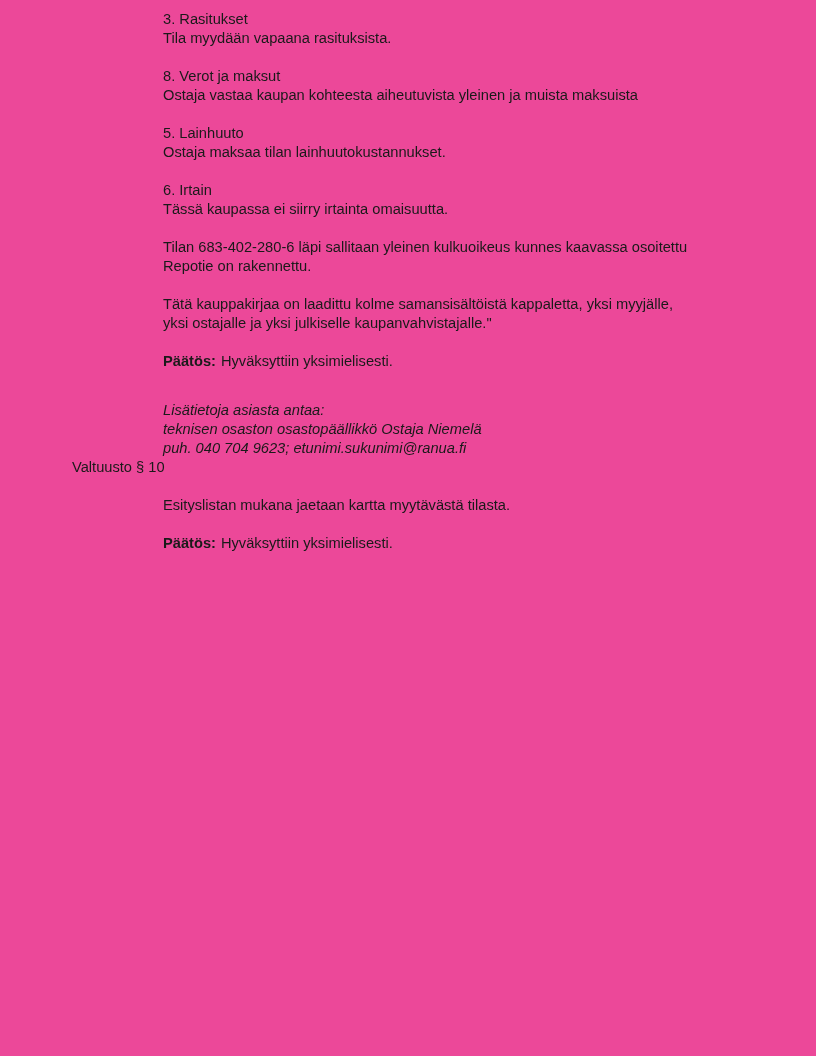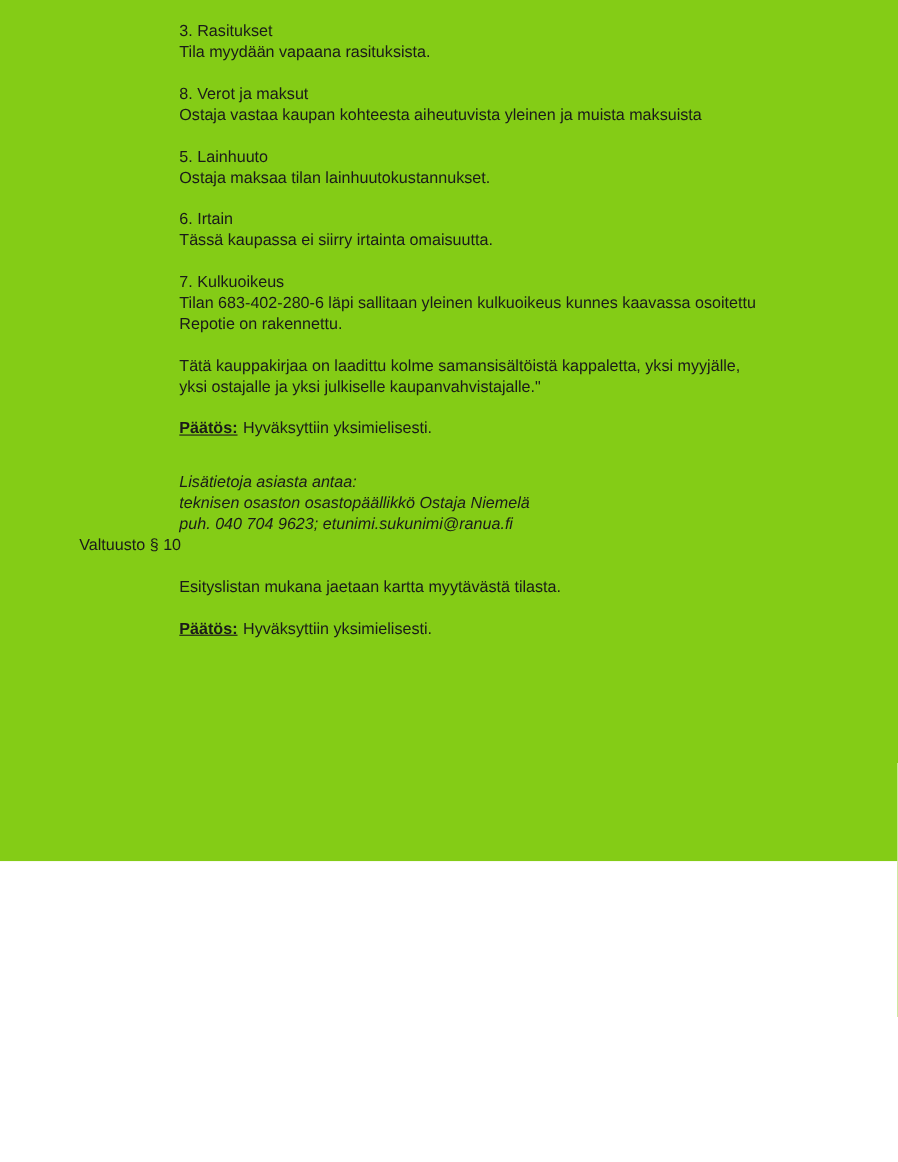--- a/index.html
+++ b/index.html
@@ -1,36 +1,35 @@
 <!DOCTYPE html>
 <html><head>
 <meta charset="utf-8">
 <style>
   html, body { margin: 0; padding: 0; background: #ffffff; }
   .page {
     position: relative;
     width: 816px;
-    height: 783px;
-    background: #84cc16;
+    height: 1056px;
+    background: #ec4899;
     box-sizing: border-box;
-    padding-top: 20px;
+    padding-top: 10px;
     font-family: "Liberation Sans", sans-serif;
     font-size: 11pt;
     line-height: 19px;
     color: #1a1a1a;
     overflow: hidden;
   }
   .block { margin: 0 0 19px 163px; }
   .block.no-gap { margin-bottom: 0; font-style: italic; }
   .block.decision-gap { margin-bottom: 30px; }
   .margin-note-block { margin: 0 0 19px 72px; }
   .line { white-space: nowrap; }
   .decision-label {
     font-weight: bold;
-    text-decoration: underline;
     margin-right: 5px;
   }
 </style>
 </head>
 <body>
 
 <div class="page">
 
   <section class="block">
     <div class="line">3. Rasitukset</div>
@@ -46,21 +45,20 @@
     <div class="line">5. Lainhuuto</div>
     <div class="line">Ostaja maksaa tilan lainhuutokustannukset.</div>
   </section>
 
   <section class="block">
     <div class="line">6. Irtain</div>
     <div class="line">Tässä kaupassa ei siirry irtainta omaisuutta.</div>
   </section>
 
   <section class="block">
-    <div class="line">7. Kulkuoikeus</div>
     <div class="line">Tilan 683-402-280-6 läpi sallitaan yleinen kulkuoikeus kunnes kaavassa osoitettu</div>
     <div class="line">Repotie on rakennettu.</div>
   </section>
 
   <section class="block">
     <div class="line">Tätä kauppakirjaa on laadittu kolme samansisältöistä kappaletta, yksi myyjälle,</div>
     <div class="line">yksi ostajalle ja yksi julkiselle kaupanvahvistajalle."</div>
   </section>
 
   <div class="block decision-gap">

